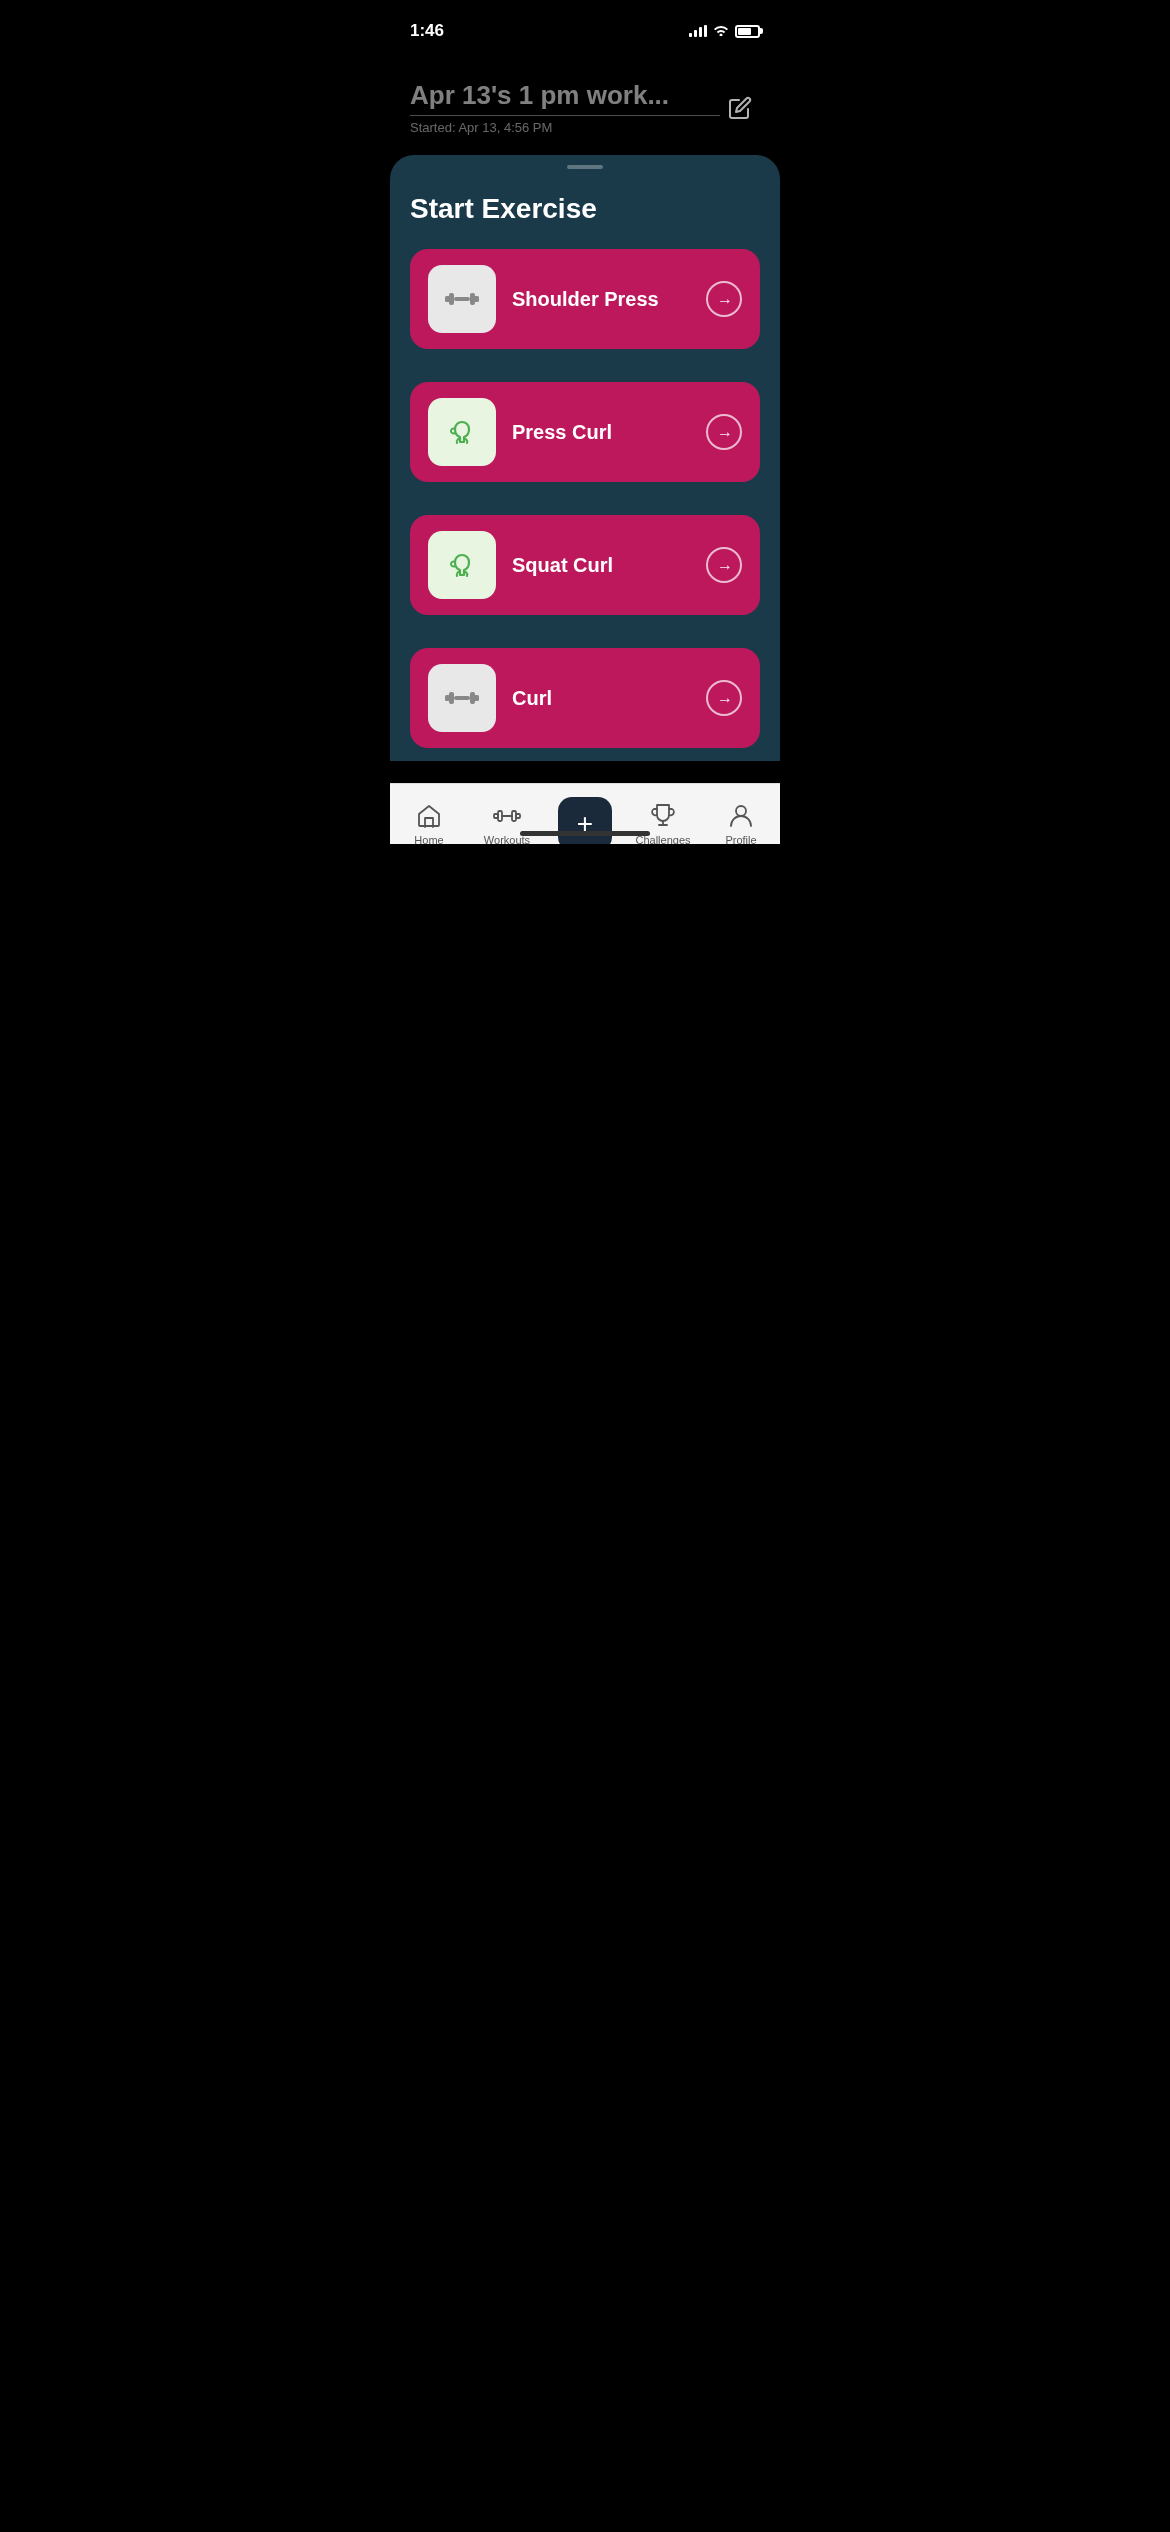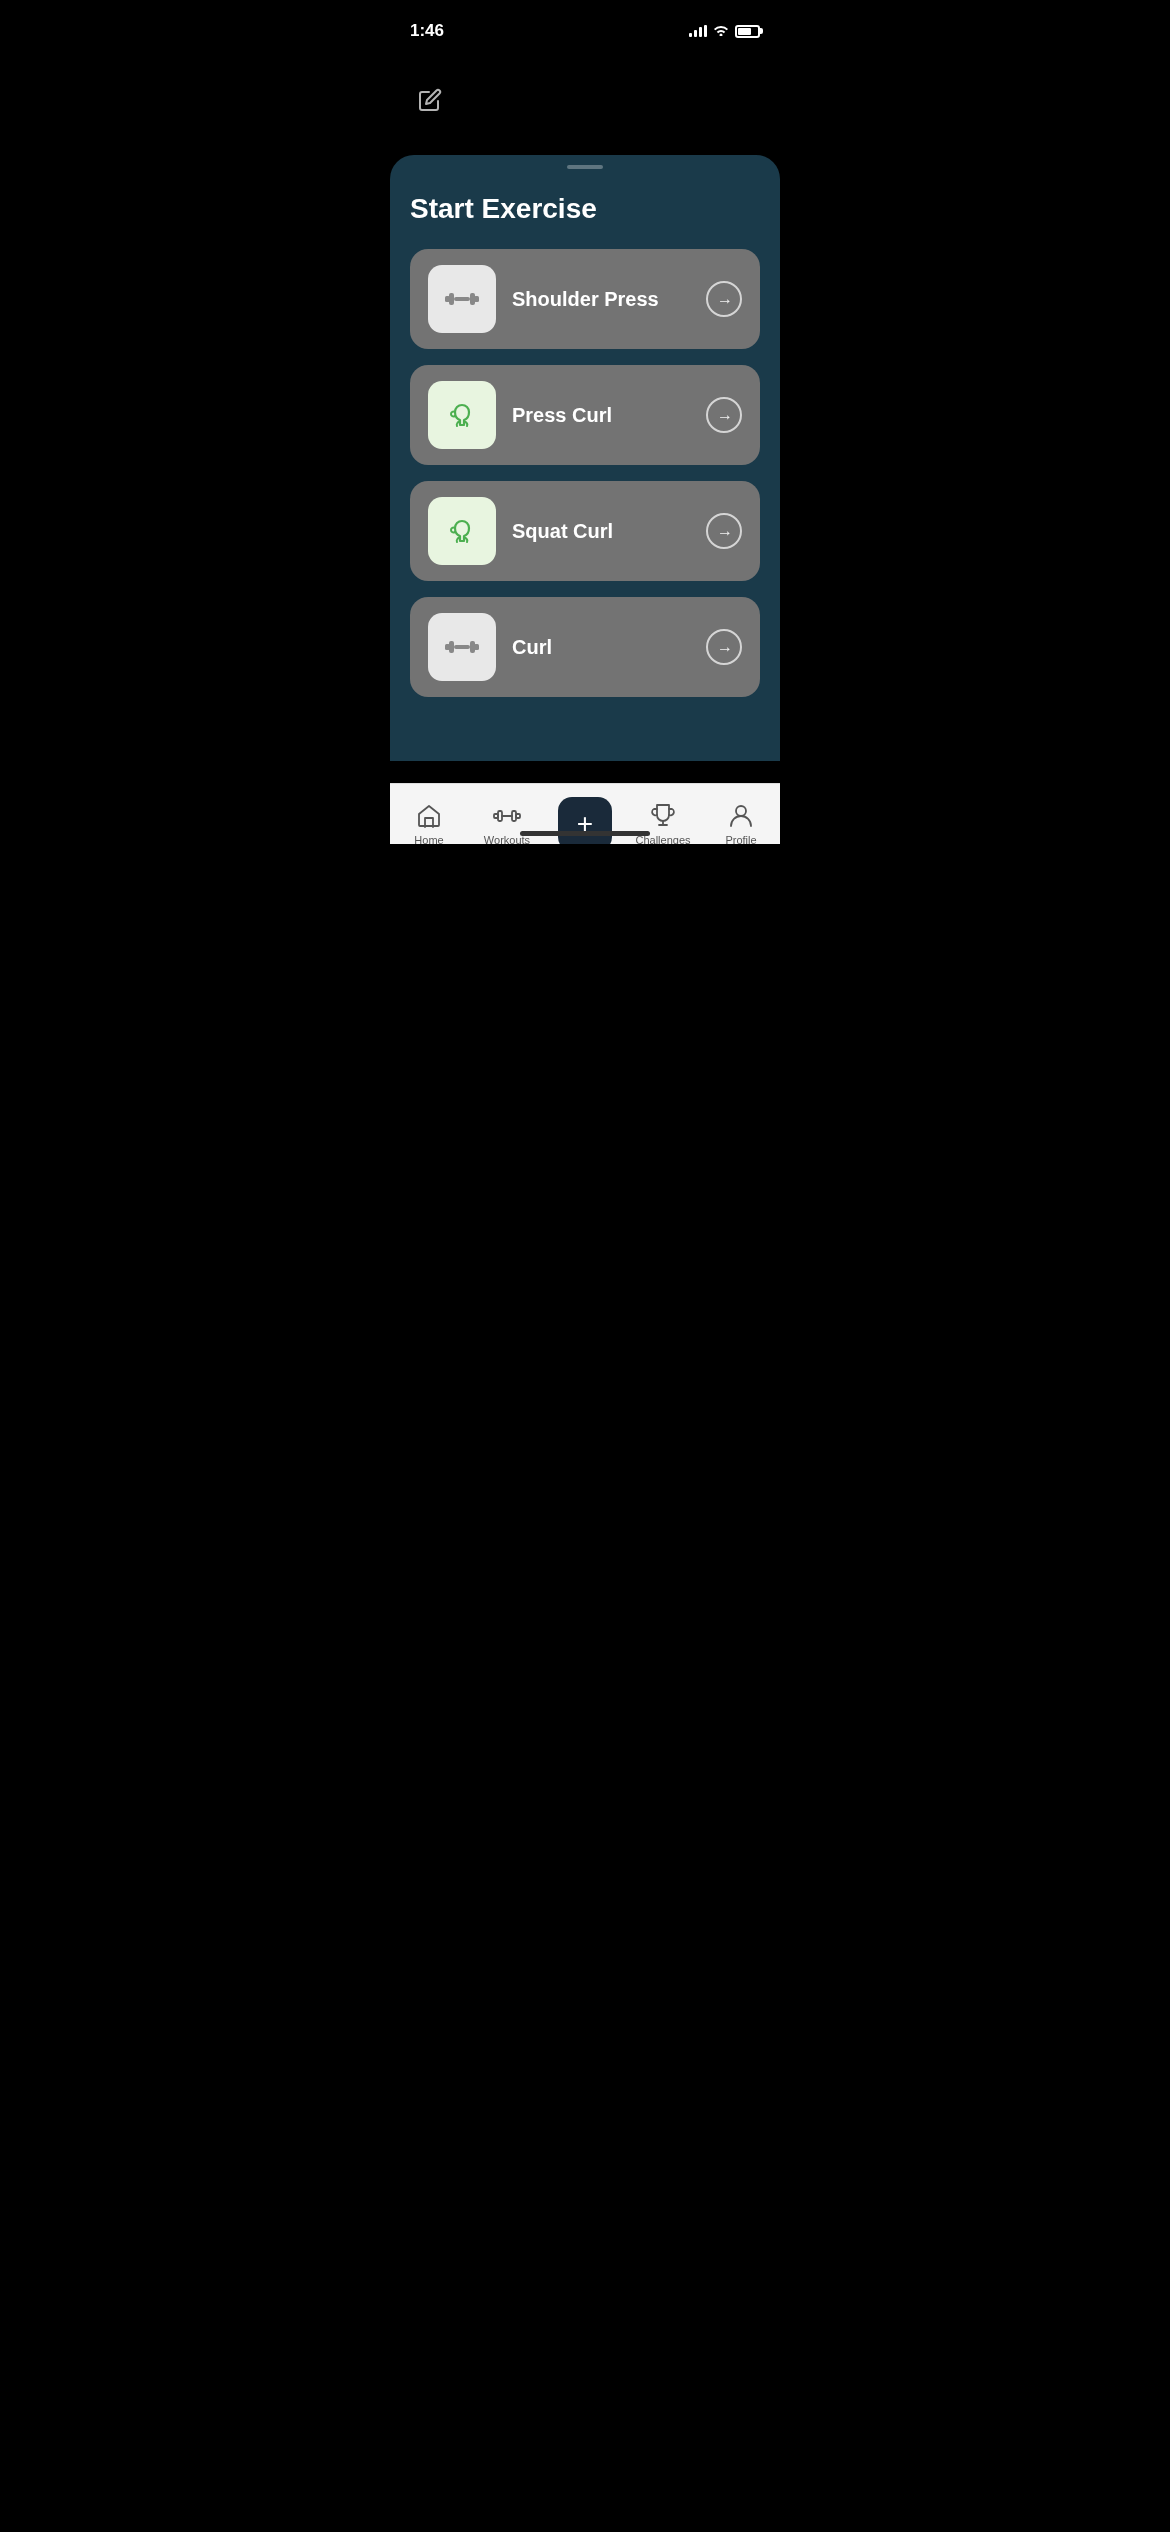--- a/index.html
+++ b/index.html
@@ -178,24 +178,24 @@
 
     .section-title {
       color: #fff;
       font-size: 28px;
       font-weight: 700;
       margin-bottom: 24px;
     }
 
     
     .exercise-card {
-      background: #737373;
+      background: #be185d;
       border-radius: 18px;
       padding: 16px 18px;
-      margin-bottom: 16px;
+      margin-bottom: 33px;
       display: flex;
       align-items: center;
       gap: 16px;
       cursor: pointer;
     }
 
     .exercise-icon-wrapper {
       width: 68px;
       height: 68px;
       border-radius: 14px;
@@ -335,20 +335,24 @@
     </span>
     <div class="battery-icon">
       <div class="battery-fill"></div>
     </div>
   </div>
 </div>
 
 <div class="header-bg"></div>
 
 <div class="workout-title-bar">
+  <div class="workout-title-text">
+    <h2>Apr 13's 1 pm work...</h2>
+    <div class="workout-subtitle">Started: Apr 13, 4:56 PM</div>
+  </div>
   <div class="edit-icon-btn">
     <svg class="edit-pencil" width="24" height="24" viewBox="0 0 24 24" fill="none" stroke="rgba(255,255,255,0.7)" stroke-width="2" stroke-linecap="round" stroke-linejoin="round">
       <path d="M11 4H4a2 2 0 0 0-2 2v14a2 2 0 0 0 2 2h14a2 2 0 0 0 2-2v-7"></path>
       <path d="M18.5 2.5a2.121 2.121 0 0 1 3 3L12 15l-4 1 1-4 9.5-9.5z"></path>
     </svg>
   </div>
 </div>
 
 <div class="main-panel">
   <div class="drag-handle"></div>

